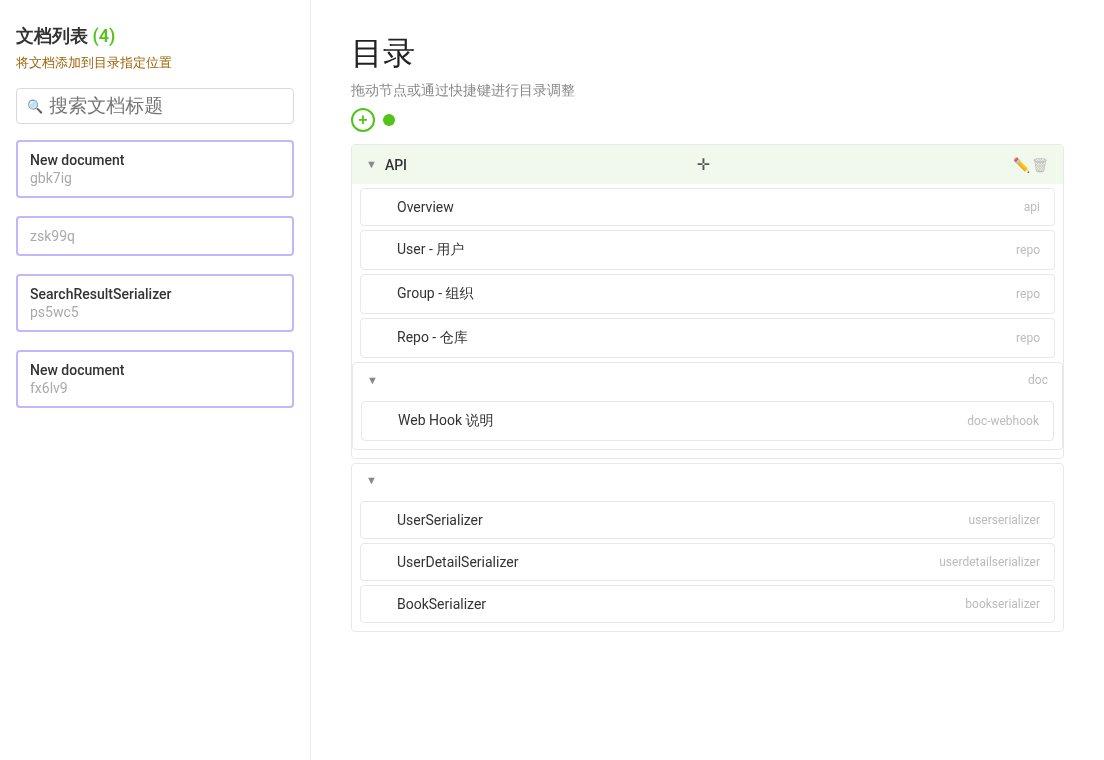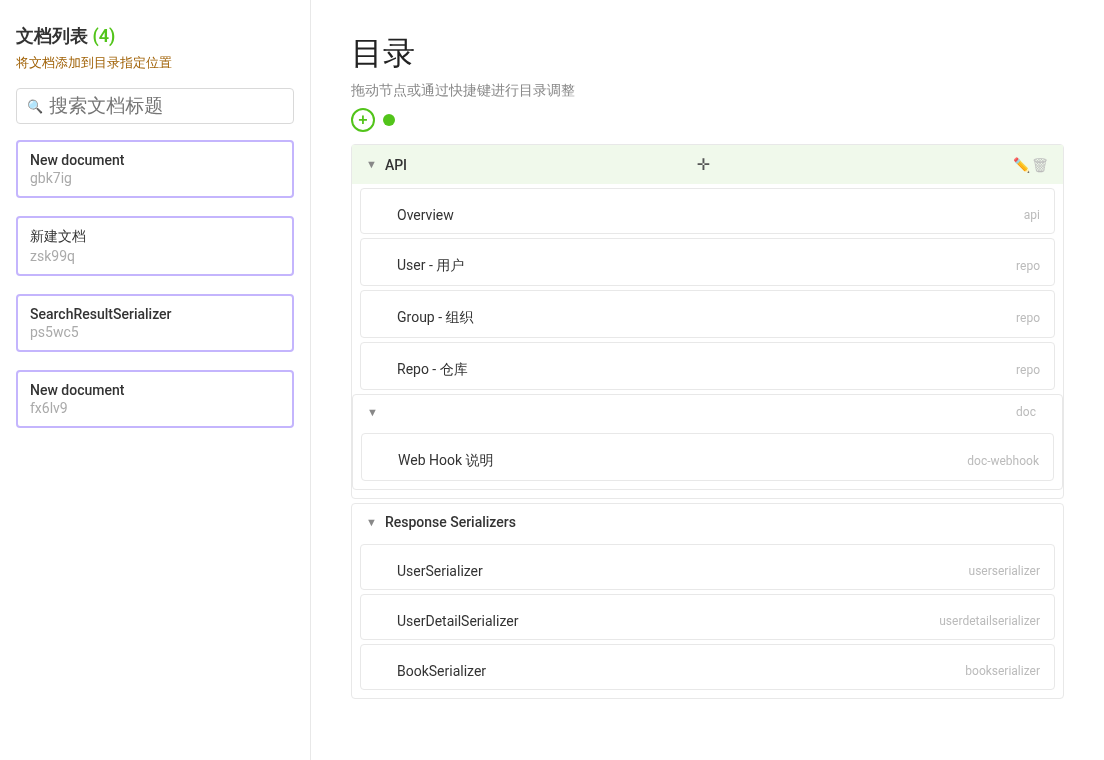--- a/index.html
+++ b/index.html
@@ -150,36 +150,35 @@
     }
     .toc-group-header .group-name {
       font-size: 14px;
       color: #333;
       font-weight: 500;
       flex: 1;
     }
     .toc-group-header .group-slug {
       font-size: 12px;
       color: #bbb;
-      margin-right: 12px;
     }
     .toc-group-header .action-icon {
       color: #bbb;
       font-size: 14px;
       cursor: pointer;
     }
 
     .toc-group-body {
       padding: 0 0 4px 0;
     }
 
     .toc-item {
       display: flex;
       align-items: center;
-      padding: 18px 14px 10px 36px;
+      padding: 10px 14px 10px 36px;
       border: 1px solid #e8e8e8;
       border-radius: 4px;
       margin: 4px 8px;
       background: #fff;
       cursor: pointer;
     }
     .toc-item .item-name {
       font-size: 14px;
       color: #333;
       flex: 1;
@@ -226,21 +225,20 @@
     <input type="text" placeholder="搜索文档标题" style="">
   </div>
 
   <div>
 
   <div class="doc-item">
       <div class="doc-item-title">New document</div>
       <div class="doc-item-id">gbk7ig</div>
     </div>
       <div class="doc-item">
-      <div class="doc-item-title">新建文档</div>
       <div class="doc-item-id">zsk99q</div>
     </div>
       <div class="doc-item">
       <div class="doc-item-title">SearchResultSerializer</div>
       <div class="doc-item-id">ps5wc5</div>
     </div>
       <div class="doc-item">
       <div class="doc-item-title">New document</div>
       <div class="doc-item-id">fx6lv9</div>
     </div>
@@ -298,21 +296,20 @@
             </div>
           </div>
         </div>
 
       </div>
     </div>
 
     <div class="toc-group">
       <div class="toc-group-header">
         <span class="chevron">▼</span>
-        <span class="group-name">Response Serializers</span>
         <span style="flex:1"></span>
       </div>
       <div class="toc-group-body">
         <div class="toc-item">
           <span class="item-name">UserSerializer</span>
           <span class="item-slug">userserializer</span>
         </div>
         <div class="toc-item">
           <span class="item-name">UserDetailSerializer</span>
           <span class="item-slug">userdetailserializer</span>

